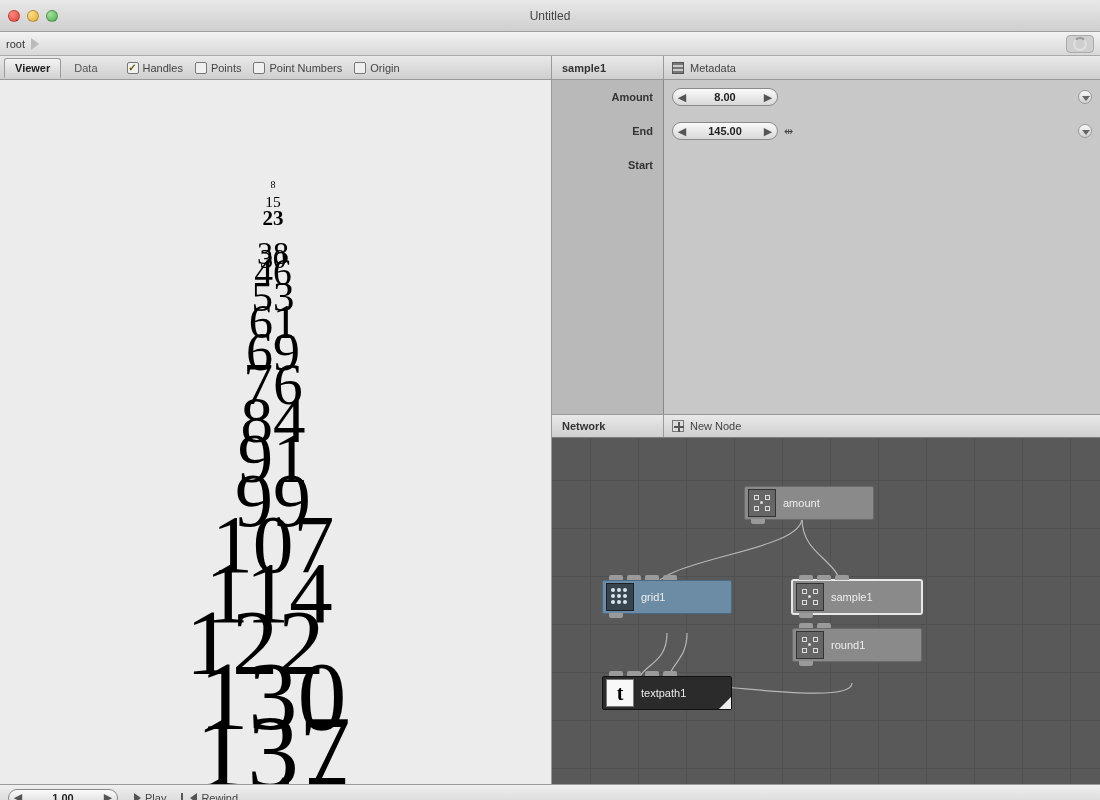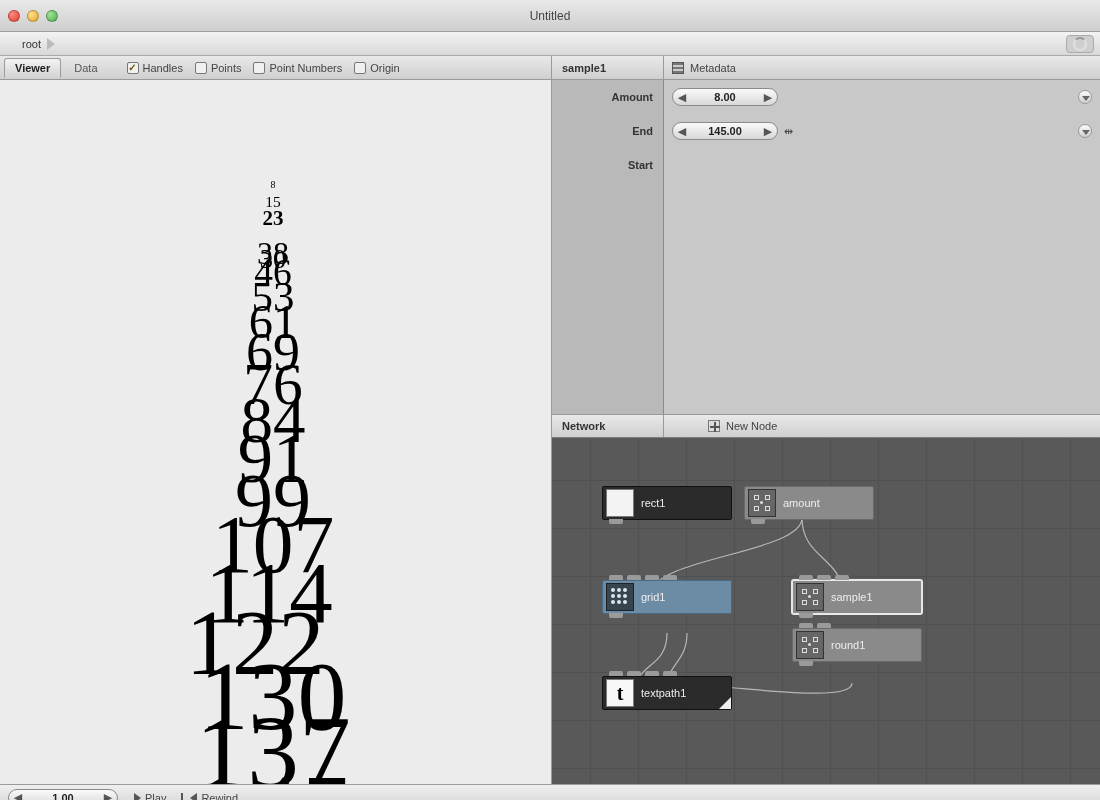--- a/index.html
+++ b/index.html
@@ -9,21 +9,21 @@
   .titlebar { height: 32px; background: linear-gradient(#e8e8e8,#cfcfcf); border-bottom:1px solid #9f9f9f; display:flex; align-items:center; position:relative; }
   .traffic { display:flex; gap:7px; margin-left:8px; }
   .tl { width:12px; height:12px; border-radius:50%; border:1px solid rgba(0,0,0,0.25); }
   .tl.red{background:radial-gradient(circle at 30% 30%,#ff8a80,#e33e32);}
   .tl.yel{background:radial-gradient(circle at 30% 30%,#ffe08a,#e5a82b);}
   .tl.grn{background:radial-gradient(circle at 30% 30%,#a4e29a,#4caf50);}
   .title-text{position:absolute; left:0; right:0; text-align:center; color:#444; font-size:12px;}
 
   
   .crumbbar{height:24px; background:linear-gradient(#f3f3f3,#d8d8d8); border-bottom:1px solid #aaa; display:flex; align-items:center; padding-left:6px; position:relative;}
-  .crumb{display:flex; align-items:center; color:#333;margin-left:16px;}
+  .crumb{display:flex; align-items:center; color:#333;}
   .chev{width:0;height:0;border-top:6px solid transparent;border-bottom:6px solid transparent;border-left:8px solid #bbb;margin-left:6px;}
   .spinner-slot{width:28px;height:18px;background:#cfcfcf;border:1px solid #aaa;border-radius:4px;position:absolute;right:6px;top:3px;display:flex;align-items:center;justify-content:center;}
   .spinner-slot::after{content:"";width:10px;height:10px;border-radius:50%;border:2px solid #e0e0e0;border-top-color:#999;}
 
   
   .main{display:flex; height:calc(800px - 22px - 24px - 26px);}
   .left{width:552px; display:flex; flex-direction:column; border-right:1px solid #9a9a9a;}
   .right{flex:1; display:flex; flex-direction:column;}
 
   
@@ -51,21 +51,21 @@
   .vrow{height:34px; display:flex; align-items:center; padding:0 8px; position:relative;}
   .vrow .disclosure{position:absolute; right:8px; width:14px;height:14px;border-radius:50%;background:linear-gradient(#fafafa,#cfcfcf);border:1px solid #999;}
   .vrow .disclosure::after{content:"";position:absolute;left:3px;top:5px;border-left:4px solid transparent;border-right:4px solid transparent;border-top:5px solid #666;}
   .connected{color:#6f8aa8; font-family:monospace;}
   .spinner{display:flex;align-items:center;background:linear-gradient(#fafafa,#d8d8d8);border:1px solid #8a8a8a;border-radius:10px;height:18px;min-width:106px;}
   .arrow-btn{width:18px;height:18px;display:flex;align-items:center;justify-content:center;color:#555;font-size:11px;}
   .spinner .val{flex:1;text-align:center;color:#222;font-weight:bold;}
   .drag-handle{margin-left:6px; color:#444;}
 
   
-  .nettabs{height:24px; background:linear-gradient(#e9e9e9,#cfcfcf); border-top:1px solid #9a9a9a; border-bottom:1px solid #7e7e7e; display:flex; align-items:stretch;gap:36px;}
+  .nettabs{height:24px; background:linear-gradient(#e9e9e9,#cfcfcf); border-top:1px solid #9a9a9a; border-bottom:1px solid #7e7e7e; display:flex; align-items:stretch;}
   .nettabs .lab{width:112px;display:flex;align-items:center;padding-left:10px;border-right:1px solid #9a9a9a;font-weight:bold;color:#333;}
   .nettabs .new{display:flex;align-items:center;gap:6px;padding-left:8px;color:#444;}
   .plus-ico{width:12px;height:12px;border:1px solid #777;background:#ddd;position:relative;}
   .plus-ico::before{content:"";position:absolute;left:5px;top:1px;width:2px;height:10px;background:#555;}
   .plus-ico::after{content:"";position:absolute;top:5px;left:1px;height:2px;width:10px;background:#555;}
 
   .canvas{flex:1;position:relative;
     background-color:#595959;
     background-image:
       linear-gradient(#505050 1px, transparent 1px),
@@ -225,27 +225,20 @@
     <div class="canvas">
       <svg class="wires" viewBox="0 0 548 346">
         <path class="wire" d="M250,80 C250,115 100,120 100,155"></path>
         <path class="wire" d="M250,80 C250,120 290,120 290,155"></path>
         <path class="wire" d="M115,195 C115,230 85,225 85,250"></path>
         <path class="wire" d="M135,195 C135,225 115,225 115,250"></path>
         <path class="wire" d="M300,195 C300,205 300,200 300,207"></path>
         <path class="wire" d="M300,245 C300,270 140,240 138,250"></path>
       </svg>
 
-      <div class="node n-dark" style="left:50px; top:48px; width:130px;">
-        <div class="ports bot">
-            <div class="port"></div>
-          </div>
-        <div class="nico"></div>
-        <div class="nlabel">rect1</div>
-      </div>
 
       <div class="node n-gray" style="left:192px; top:48px; width:130px;">
         <div class="ports bot">
             <div class="port"></div>
           </div>
         <div class="nico">
             <div class="sq-ico">
               <span></span>
               <span></span>
               <span></span>

